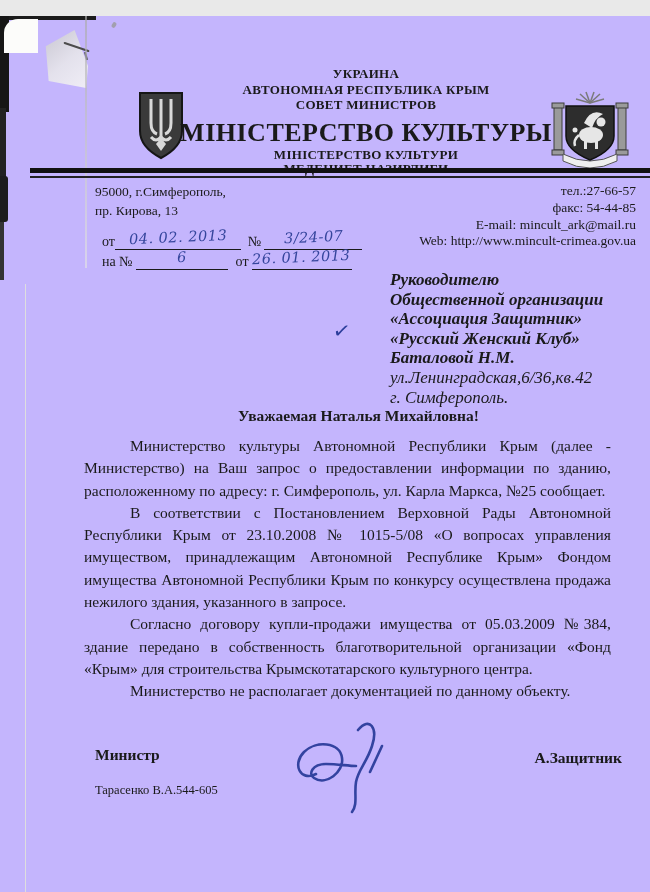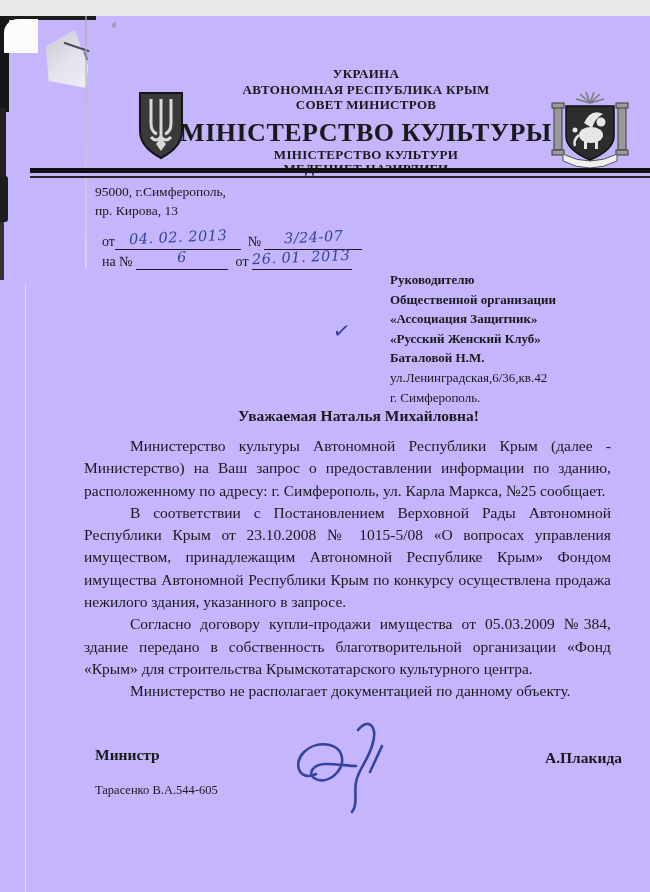--- a/index.html
+++ b/index.html
@@ -39,21 +39,21 @@
   .contacts{right:14px;top:167px;text-align:right;font-size:13.5px;line-height:16.8px;}
 
   
   .ref{left:102px;top:214px;width:270px;font-size:14px;}
   .ref-row{white-space:nowrap;height:20px;}
   .u{display:inline-block;border-bottom:1.5px solid #1a1a1a;text-align:center;vertical-align:bottom;height:19px;}
   .hand{font-family:"DejaVu Serif",serif;font-style:italic;font-size:14.5px;color:#35459c;display:inline-block;transform:rotate(-2.5deg) translateY(-1px);letter-spacing:.5px;white-space:nowrap;}
   .lbl{display:inline-block;}
 
   
-  .recipient{left:390px;top:254px;font-size:13px;line-height:19.6px;}
+  .recipient{left:390px;top:254px;font-size:17px;line-height:19.6px;font-style:italic;}
   .r-b{font-weight:bold;}
   .checkmark{left:333px;top:303px;color:#2c3e9b;font-size:21px;transform:rotate(8deg);font-family:"DejaVu Sans",sans-serif;}
 
   
   .salutation{left:95px;width:527px;top:391px;text-align:center;font-weight:bold;font-size:15.5px;}
   .body-text{left:84px;width:527px;top:419px;font-size:15.5px;line-height:22.3px;text-align:justify;}
   .body-text p{margin:0;text-indent:46px;}
 
   
   .sig-pos{left:95px;top:730px;font-weight:bold;font-size:15.5px;}
@@ -129,20 +129,26 @@
     <div class="h-sub">МЕДЕНИЕТ НАЗИРЛИГИ</div>
   </div>
 
   <div class="abs rule-thick"></div>
   <div class="abs rule-thin"></div>
 
   <div class="abs addr">
     <div>95000, г.Симферополь,</div>
     <div>пр. Кирова, 13</div>
   </div>
+  <div class="abs contacts">
+    <div>тел.:27-66-57</div>
+    <div>факс: 54-44-85</div>
+    <div>E-mail: mincult_ark@mail.ru</div>
+    <div>Web: http://www.mincult-crimea.gov.ua</div>
+  </div>
 
   <div class="abs ref">
     <div class="ref-row">
       <span class="lbl">от</span><span class="u" style="width:126px;"><span class="hand">04. 02. 2013</span></span><span class="lbl" style="margin-left:7px;">№</span><span class="u" style="width:98px;margin-left:3px;"><span class="hand">3/24-07</span></span>
     </div>
     <div class="ref-row">
       <span class="lbl">на №</span><span class="u" style="width:92px;margin-left:3px;"><span class="hand">6</span></span><span class="lbl" style="margin-left:8px;">от</span><span class="u" style="width:100px;margin-left:3px;"><span class="hand">26. 01. 2013</span></span>
     </div>
   </div>
 
@@ -166,16 +172,16 @@
   </div>
 
   <div class="abs sig-pos">Министр</div>
   <svg class="abs sig-img" width="118" height="104" viewBox="0 0 118 104">
     <g fill="none" stroke="#3343a0" stroke-width="2.6" stroke-linecap="round">
       <path d="M34,62 C18,70 10,52 22,40 C34,28 58,30 60,46 C62,60 44,74 32,66 C26,62 30,52 44,52 C56,52 66,54 74,54"></path>
       <path d="M76,18 C88,4 96,16 90,34 C85,50 76,58 74,70 C72,82 76,92 70,100"></path>
       <path d="M88,60 L100,34"></path>
     </g>
   </svg>
-  <div class="abs sig-name">А.Плакида</div>
+  <div class="abs sig-name">А.Защитник</div>
   <div class="abs executor">Тарасенко В.А.544-605</div>
 
 </div>
 
 </body></html>

